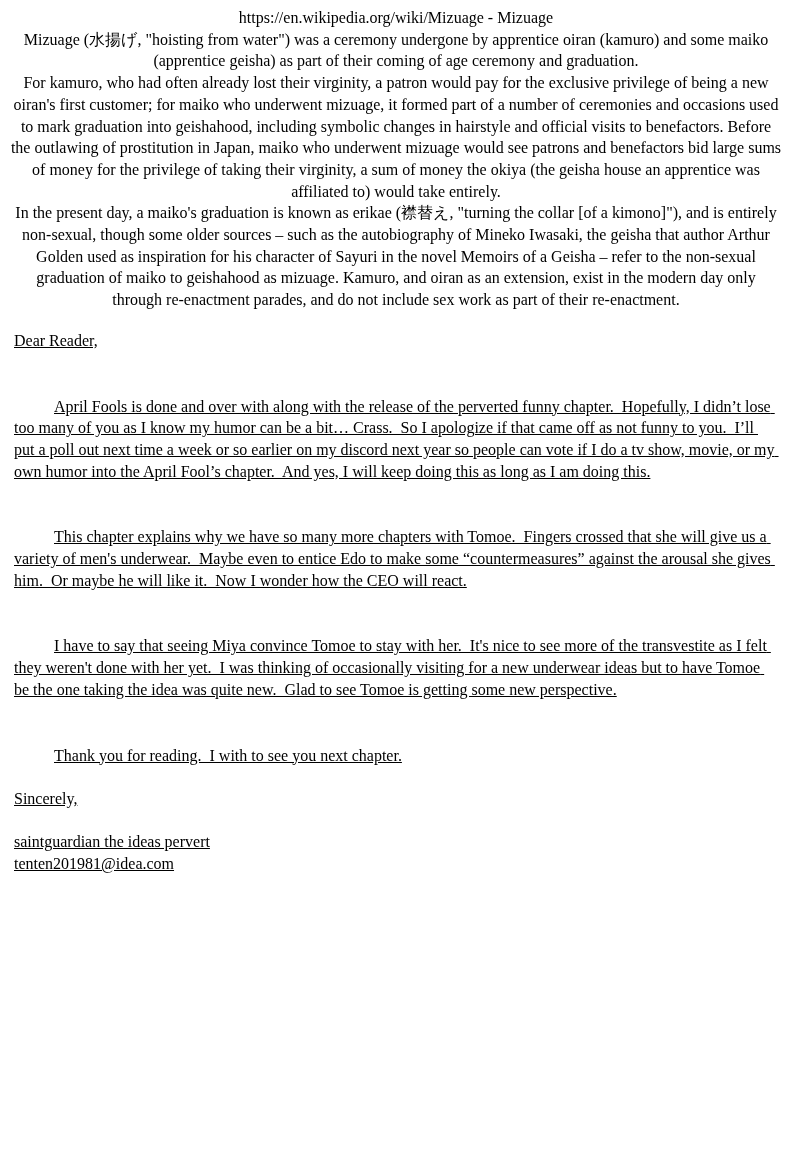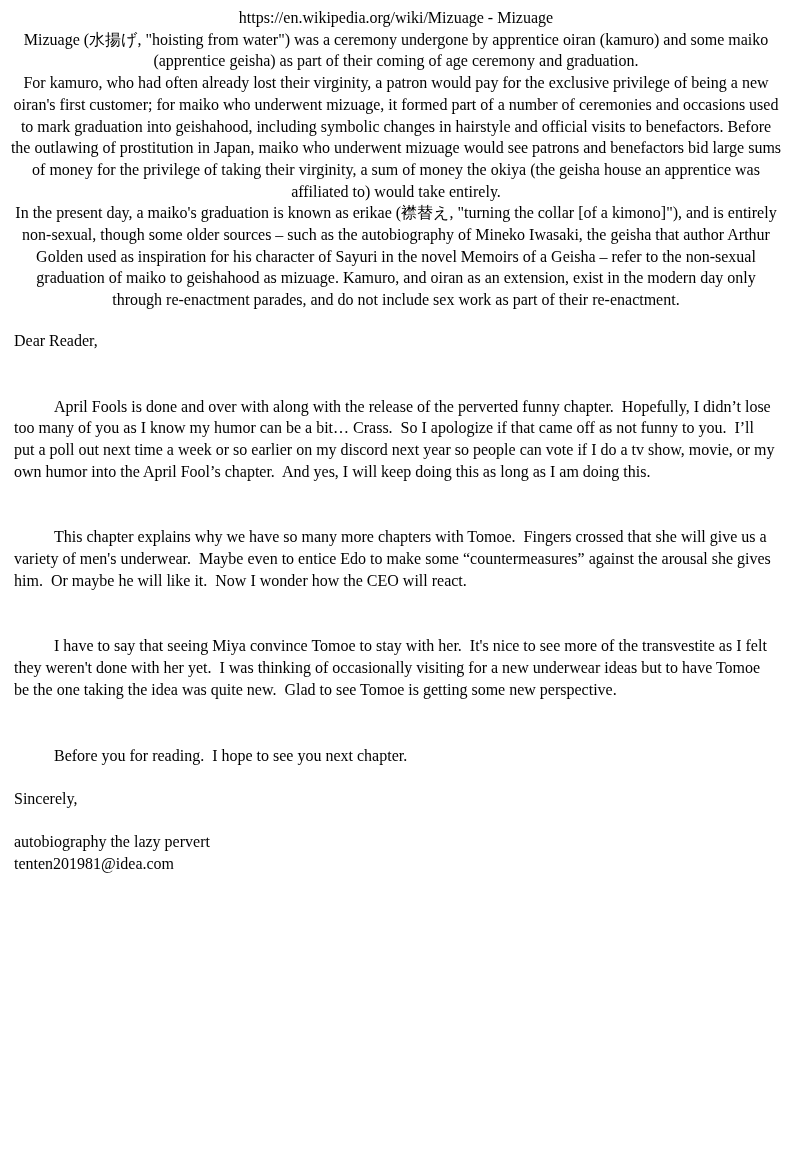--- a/index.html
+++ b/index.html
@@ -24,20 +24,21 @@
     text-align: center;
     padding: 0 10px;
   }
   .wiki-section p {
     margin: 0;
     white-space: pre-wrap;
   }
   .letter-section {
     padding: 0 16px 0 14px;
     text-align: left;
+    text-decoration: underline;
   }
   .letter-section p {
     margin: 21.7px 0 0 0;
     white-space: pre-wrap;
   }
   .letter-section p.indent {
     text-indent: 40px;
     margin-top: 44px;
   }
   .letter-section .sig-line {
@@ -60,21 +61,21 @@
     <p>Mizuage (水揚げ, "hoisting from water") was a ceremony undergone by apprentice oiran (kamuro) and some maiko (apprentice geisha) as part of their coming of age ceremony and graduation.</p>
     <p>For kamuro, who had often already lost their virginity, a patron would pay for the exclusive privilege of being a new oiran's first customer; for maiko who underwent mizuage, it formed part of a number of ceremonies and occasions used to mark graduation into geishahood, including symbolic changes in hairstyle and official visits to benefactors. Before the outlawing of prostitution in Japan, maiko who underwent mizuage would see patrons and benefactors bid large sums of money for the privilege of taking their virginity, a sum of money the okiya (the geisha house an apprentice was affiliated to) would take entirely.</p>
     <p>In the present day, a maiko's graduation is known as erikae (襟替え, "turning the collar [of a kimono]"), and is entirely non-sexual, though some older sources – such as the autobiography of Mineko Iwasaki, the geisha that author Arthur Golden used as inspiration for his character of Sayuri in the novel Memoirs of a Geisha – refer to the non-sexual graduation of maiko to geishahood as mizuage. Kamuro, and oiran as an extension, exist in the modern day only through re-enactment parades, and do not include sex work as part of their re-enactment.</p>
   </div>
 
   <div class="letter-section">
     <p class="salutation">Dear Reader,</p>
     <p class="indent">April Fools is done and over with along with the release of the perverted funny chapter.  Hopefully, I didn’t lose too many of you as I know my humor can be a bit… Crass.  So I apologize if that came off as not funny to you.  I’ll put a poll out next time a week or so earlier on my discord next year so people can vote if I do a tv show, movie, or my own humor into the April Fool’s chapter.  And yes, I will keep doing this as long as I am doing this.</p>
     <p class="indent">This chapter explains why we have so many more chapters with Tomoe.  Fingers crossed that she will give us a variety of men's underwear.  Maybe even to entice Edo to make some “countermeasures” against the arousal she gives him.  Or maybe he will like it.  Now I wonder how the CEO will react.</p>
     <p class="indent">I have to say that seeing Miya convince Tomoe to stay with her.  It's nice to see more of the transvestite as I felt they weren't done with her yet.  I was thinking of occasionally visiting for a new underwear ideas but to have Tomoe be the one taking the idea was quite new.  Glad to see Tomoe is getting some new perspective.</p>
-    <p class="indent">Before you for reading.  I hope to see you next chapter.</p>
+    <p class="indent">Thank you for reading.  I with to see you next chapter.</p>
     <p>Sincerely,</p>
     <div class="sig-block">
-      <p class="sig-line">autobiography the lazy pervert</p>
+      <p class="sig-line">saintguardian the ideas pervert</p>
       <p class="sig-line">tenten201981@idea.com</p>
     </div>
   </div>
 
 </div>
 
 </body></html>

